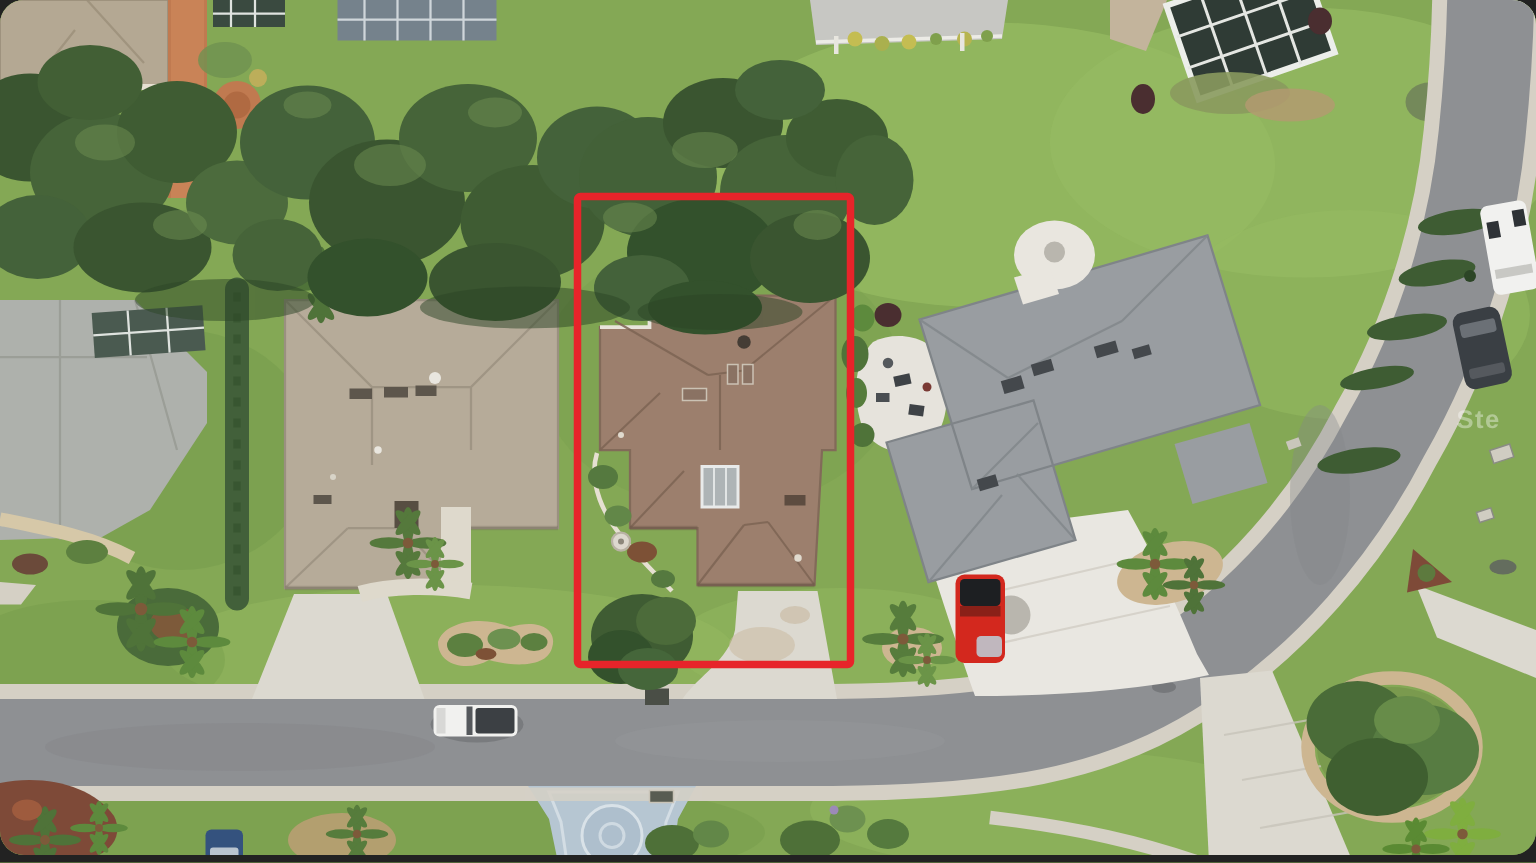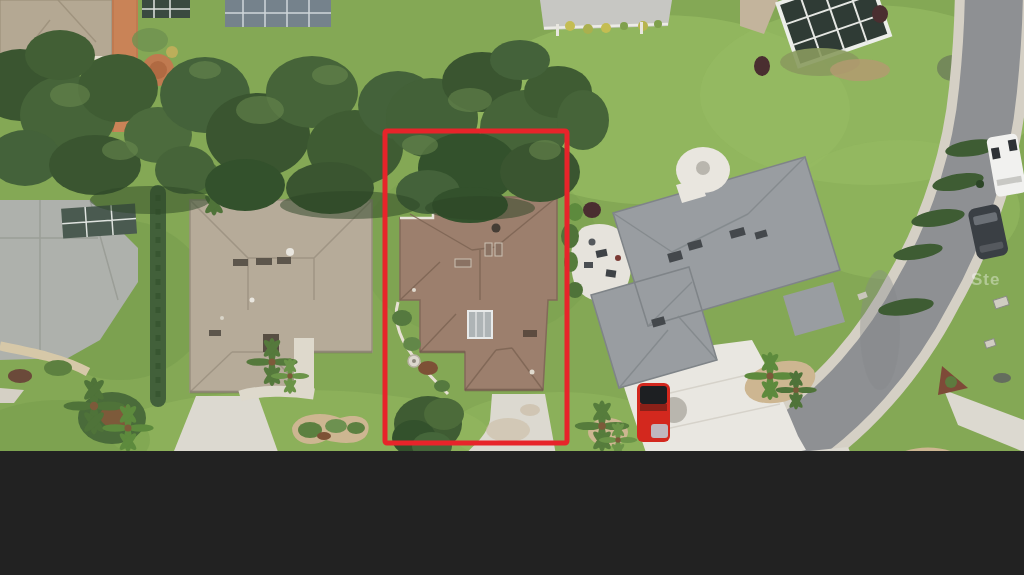--- a/index.html
+++ b/index.html
@@ -1,17 +1,17 @@
 <!DOCTYPE html>
 <html style="--grass: #84a855; --grass_light: #96bb62; --grass_dark: #6e9447; --canopy: #3c5731; --canopy_light: #567743; --asphalt: #8e9093; --sidewalk: #d5d0c5; --concrete: #dcd9d0; --concrete_bright: #e9e7e1; --roof_left_tan: #b6ab99; --roof_center_brown: #9c7f6d; --roof_right_gray: #999da1; --highlight_red: #e7242a; --truck_red: #d3281e; --car_white: #f1f1ef; --suv_dark: #3a3f44; --car_blue: #34527e; --brick_path: #c07a50; --mulch_red: #7e4a38; --sand_bed: #cdb691;"><head>
 <meta charset="utf-8">
 <style>
   html,body{margin:0;padding:0;background:#222;}
-  #stage{position:relative;width:1024px;height:451px;overflow:hidden;
-         font-family:"Liberation Sans",sans-serif;background:var(--grass,#86ab57);}
+  #stage{position:relative;width:1024px;height:570px;overflow:hidden;
+         font-family:"Liberation Sans",sans-serif;background:var(--grass,#86ab57);border-radius:16px;}
   #stage svg{position:absolute;left:0;top:0;display:block;}
   #watermark{position:absolute;left:971px;top:270px;width:90px;
              font-size:17px;letter-spacing:1px;color:rgba(255,255,255,0.38);
              font-weight:bold;pointer-events:none;white-space:nowrap;}
 </style>
 </head>
 <body>
 
 <div id="stage">
 <svg width="1024" height="575" viewBox="0 0 1024 575">

